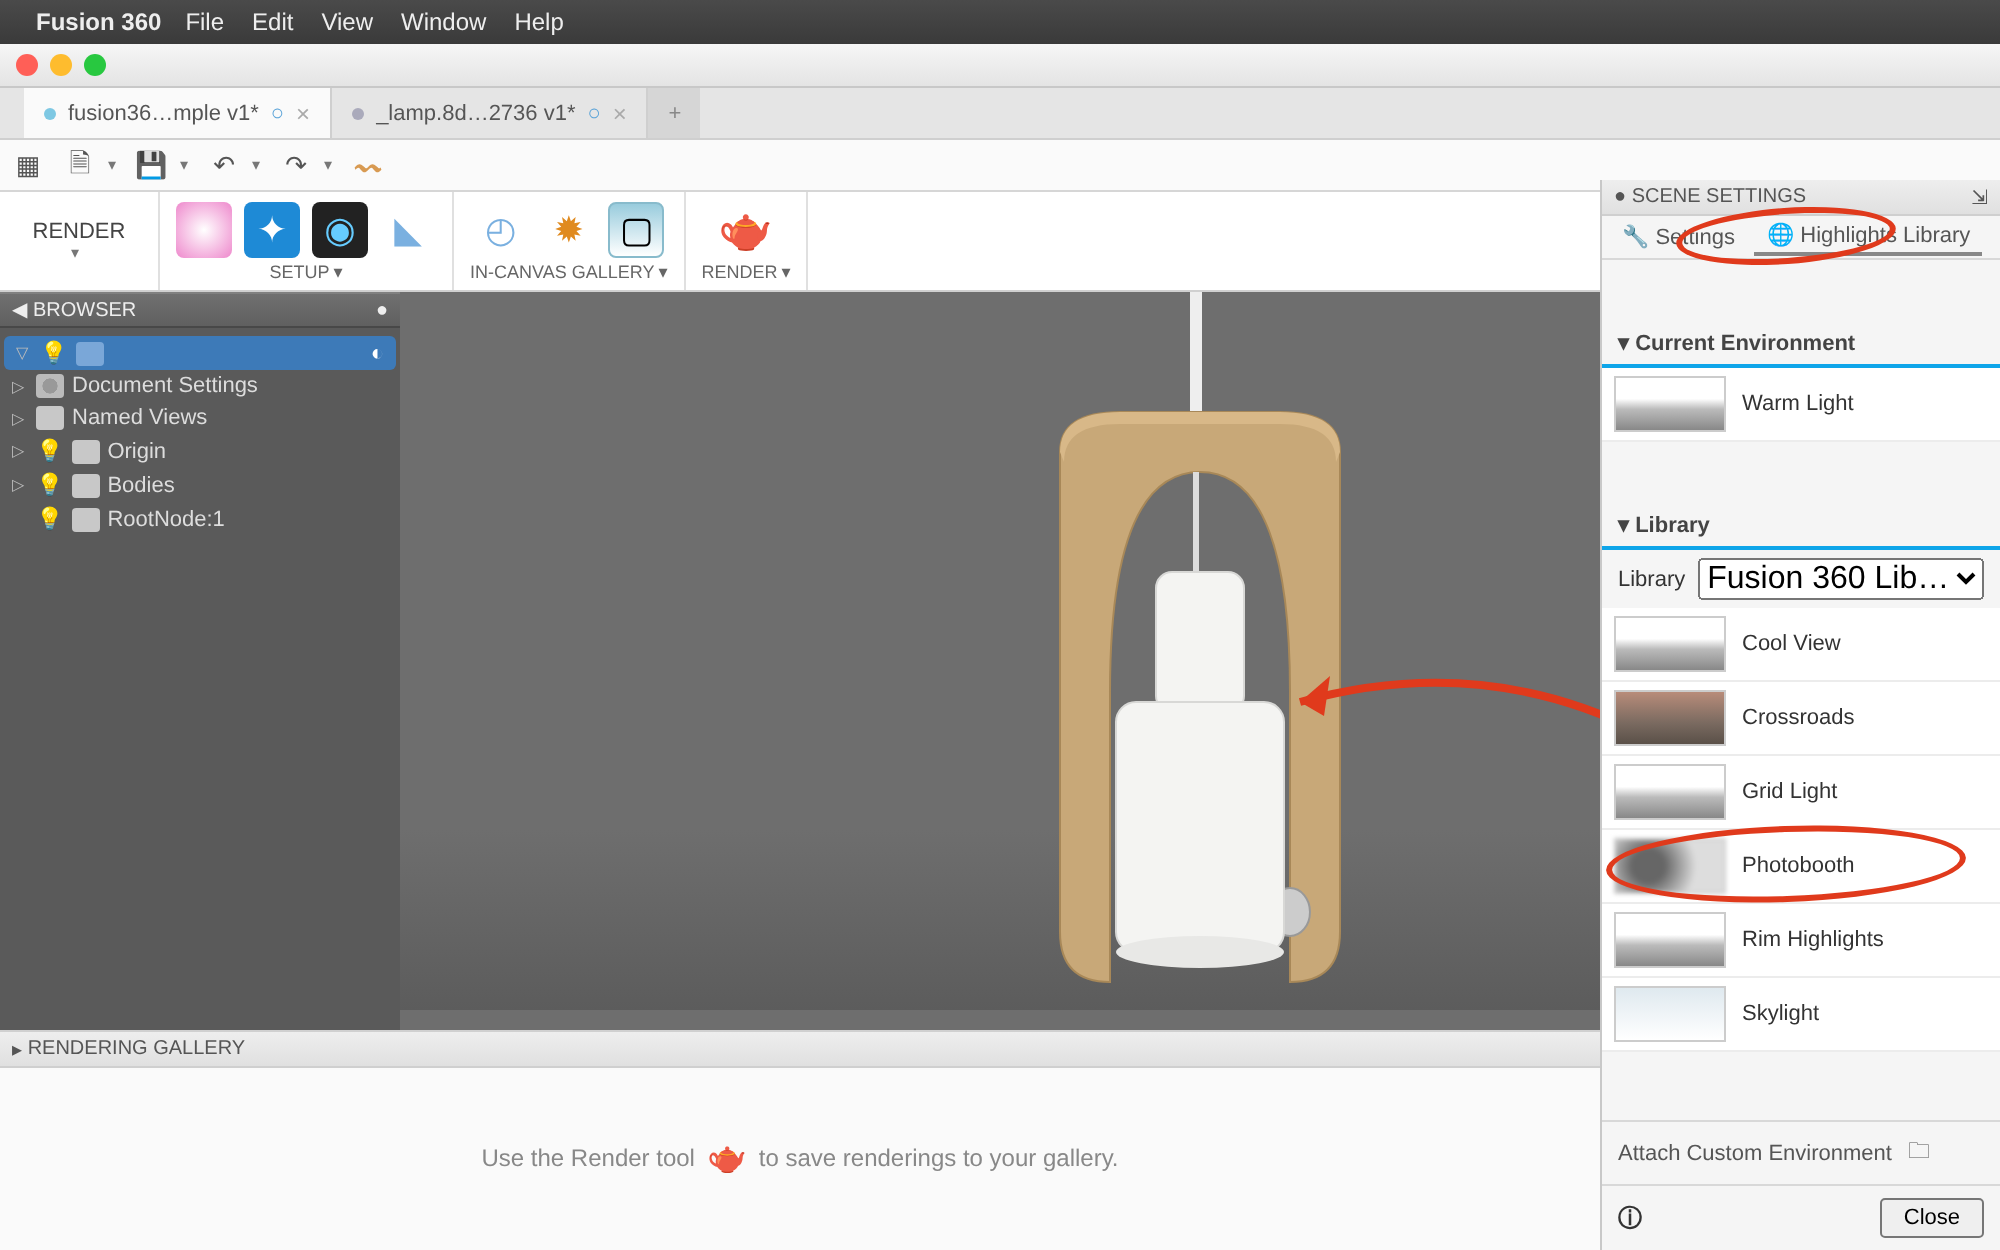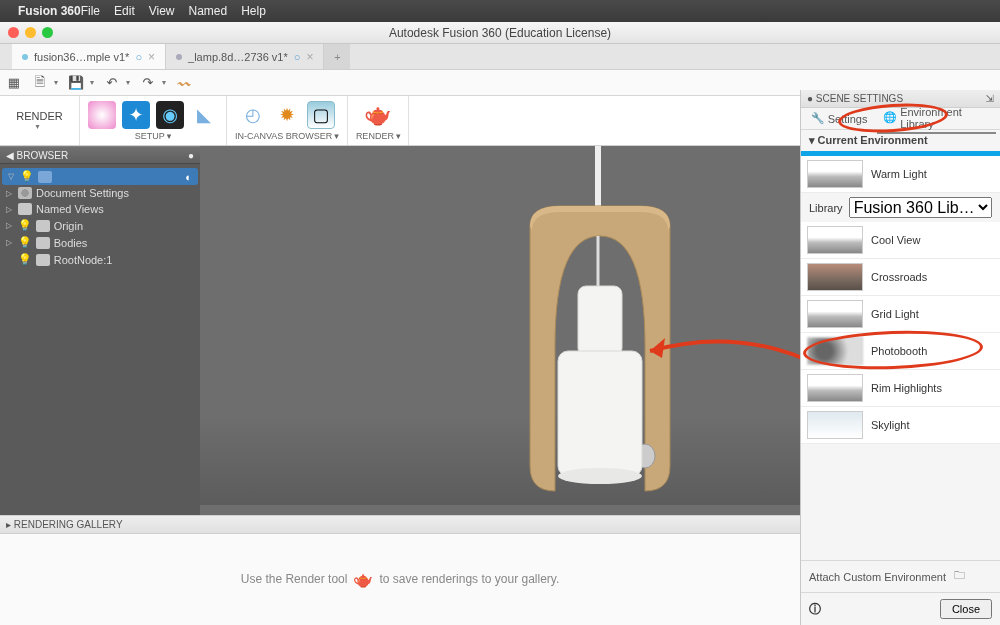--- a/index.html
+++ b/index.html
@@ -1,21 +1,21 @@
 <!DOCTYPE html>
 <html><head>
 <meta charset="utf-8">
 <style>
 * { margin: 0; padding: 0; box-sizing: border-box; font-family: -apple-system, "Helvetica Neue", Arial, sans-serif; }
 body { width: 1000px; height: 625px; background: #ececec; font-size: 11px; overflow: hidden; position: relative; }
 
 
 .menubar { height: 22px; background: linear-gradient(#4a4a4a,#3a3a3a); color: #eee; display: flex; align-items: center; padding: 0 8px; font-size: 12px; }
 .menubar .apple { font-size: 13px; margin-right: 10px; }
-.menubar .app { font-weight: 600; margin-right: 0; }
+.menubar .app { font-weight: 600; margin-right: 12px; }
 .menubar .menu-item { margin-right: 14px; cursor: default; }
 .menubar .right { margin-left: auto; display: flex; align-items: center; gap: 8px; font-size: 11px; }
 .menubar .right span { opacity: .9; }
 
 
 .wintitle { height: 22px; background: linear-gradient(#f6f6f6,#e4e4e4); border-bottom: 1px solid #c8c8c8; display: flex; align-items: center; justify-content: center; position: relative; font-size: 12px; color: #444; }
 .traffic { position: absolute; left: 8px; display: flex; gap: 6px; }
 .traffic i { width: 11px; height: 11px; border-radius: 50%; display: block; }
 .tr-r { background: #ff5f57; } .tr-y { background: #febc2e; } .tr-g { background: #28c840; }
 
@@ -63,21 +63,21 @@
 
 
 .right { position: absolute; top: 90px; right: 0; width: 200px; bottom: 0; background: #f5f5f5; border-left: 1px solid #c8c8c8; font-size: 11px; color: #333; display: flex; flex-direction: column; }
 .rpanelhdr { height: 18px; background: linear-gradient(#eee,#e0e0e0); border-bottom: 1px solid #cfcfcf; display: flex; align-items: center; padding: 0 6px; font-size: 10px; color: #555; }
 .rpanelhdr .pin { margin-left: auto; }
 .tabsrow { height: 22px; display: flex; align-items: center; border-bottom: 1px solid #d8d8d8; padding: 0 4px; gap: 4px; position: relative; }
 .tabsrow .t { padding: 2px 6px; color: #555; display: flex; align-items: center; gap: 3px; }
 .tabsrow .t.active { border-bottom: 2px solid #888; }
 .ring { position: absolute; border: 3px solid #e03a1c; border-radius: 50%/50%; pointer-events: none; }
 .ring1 { width: 110px; height: 28px; right: 52px; top: -4px; transform: rotate(-4deg); }
-.sect { padding: 4px 8px; border-bottom: 5px solid #0ea5e9; color: #444; font-weight: 600; }
+.sect { padding: 4px 8px; border-bottom: 2px solid #0ea5e9; color: #444; font-weight: 600; margin-top: 31px; }
 .envitem { display: flex; align-items: center; gap: 8px; padding: 4px 6px; border-bottom: 1px solid #ececec; background: #fff; }
 .envitem .thumb { width: 56px; height: 28px; background: linear-gradient(#fff 40%,#bbb 60%,#888); border: 1px solid #ccc; }
 .envitem .thumb.cross { background: linear-gradient(#b88c7a,#7a6a60 60%,#5a5048); }
 .envitem .thumb.photo { background: radial-gradient(circle at 30% 50%,#666 20%,#ddd 60%); filter: blur(1px); }
 .envitem .thumb.sky { background: linear-gradient(#dfe9ef,#fff); }
 .librow { display: flex; align-items: center; padding: 4px 8px; gap: 6px; }
 .librow select { flex: 1; font-size: 16px; }
 .envlist { flex: 1; overflow: hidden; position: relative; }
 .attach { padding: 6px 8px; border-top: 1px solid #d8d8d8; display: flex; align-items: center; gap: 8px; color: #555; }
 .closebar { padding: 6px 8px; border-top: 1px solid #d8d8d8; display: flex; align-items: center; }
@@ -89,21 +89,21 @@
 </style>
 </head>
 <body>
 
 <div class="menubar">
   <span class="apple"></span>
   <span class="app">Fusion 360</span>
   <span class="menu-item">File</span>
   <span class="menu-item">Edit</span>
   <span class="menu-item">View</span>
-  <span class="menu-item">Named</span>
+  <span class="menu-item">Window</span>
   <span class="menu-item">Help</span>
   <div class="right">
     <span>◉</span>
     <span>☁</span>
     <span>▭</span>
     <span>⎚</span>
     <span>∗</span>
     <span>ᯤ</span>
     <span>🔊</span>
     <span>100%</span>
@@ -115,21 +115,20 @@
     <span>≡</span>
   </div>
 </div>
 
 <div class="wintitle">
   <div class="traffic">
     <i class="tr-r"></i>
     <i class="tr-y"></i>
     <i class="tr-g"></i>
   </div>
-  <span>Autodesk Fusion 360 (Education License)</span>
 </div>
 
 <div class="doctabs">
   <div class="doctab active">
     <span class="dot"></span>
     <span>fusion36…mple v1*</span>
     <span style="color:#5aa3d8">○</span>
     <span class="x">×</span>
   </div>
   <div class="doctab">
@@ -171,21 +170,21 @@
         <span>▾</span>
       </div>
   </div>
   <div class="rgroup">
     <div class="icons">
       <span class="ribbon-btn" style="color:#7ab0e0">◴</span>
       <span class="ribbon-btn" style="color:#e08a1e">✹</span>
       <span class="ribbon-btn" style="background:linear-gradient(#9cd,#fff);border:1px solid #8bc">▢</span>
     </div>
     <div class="lbl">
-        <span>IN-CANVAS BROWSER</span>
+        <span>IN-CANVAS GALLERY</span>
         <span>▾</span>
       </div>
   </div>
   <div class="rgroup">
     <div class="icons">
       <span class="ribbon-btn" style="color:#bbb;font-size:22px">🫖</span>
     </div>
     <div class="lbl">
         <span>RENDER</span>
         <span>▾</span>
@@ -280,29 +279,30 @@
     <span>●</span>&nbsp;<span>SCENE SETTINGS</span>
     <span class="pin">⇲</span>
   </div>
   <div class="tabsrow">
     <div class="t">
         <span>🔧</span>
         <span>Settings</span>
       </div>
     <div class="t active">
         <span>🌐</span>
-        <span>Environment Library</span>
+        <span>Highlights Library</span>
       </div>
     <div class="ring ring1"></div>
   </div>
   <div class="sect">▾ <span>Current Environment</span></div>
   <div class="envitem">
     <div class="thumb"></div>
     <span>Warm Light</span>
   </div>
+  <div class="sect">▾ <span>Library</span></div>
   <div class="librow">
     <span>Library</span>
     <select><option>Fusion 360 Lib…</option></select>
   </div>
   <div class="envlist">
     <div class="envitem">
         <div class="thumb"></div>
         <span>Cool View</span>
       </div>
     <div class="envitem">

